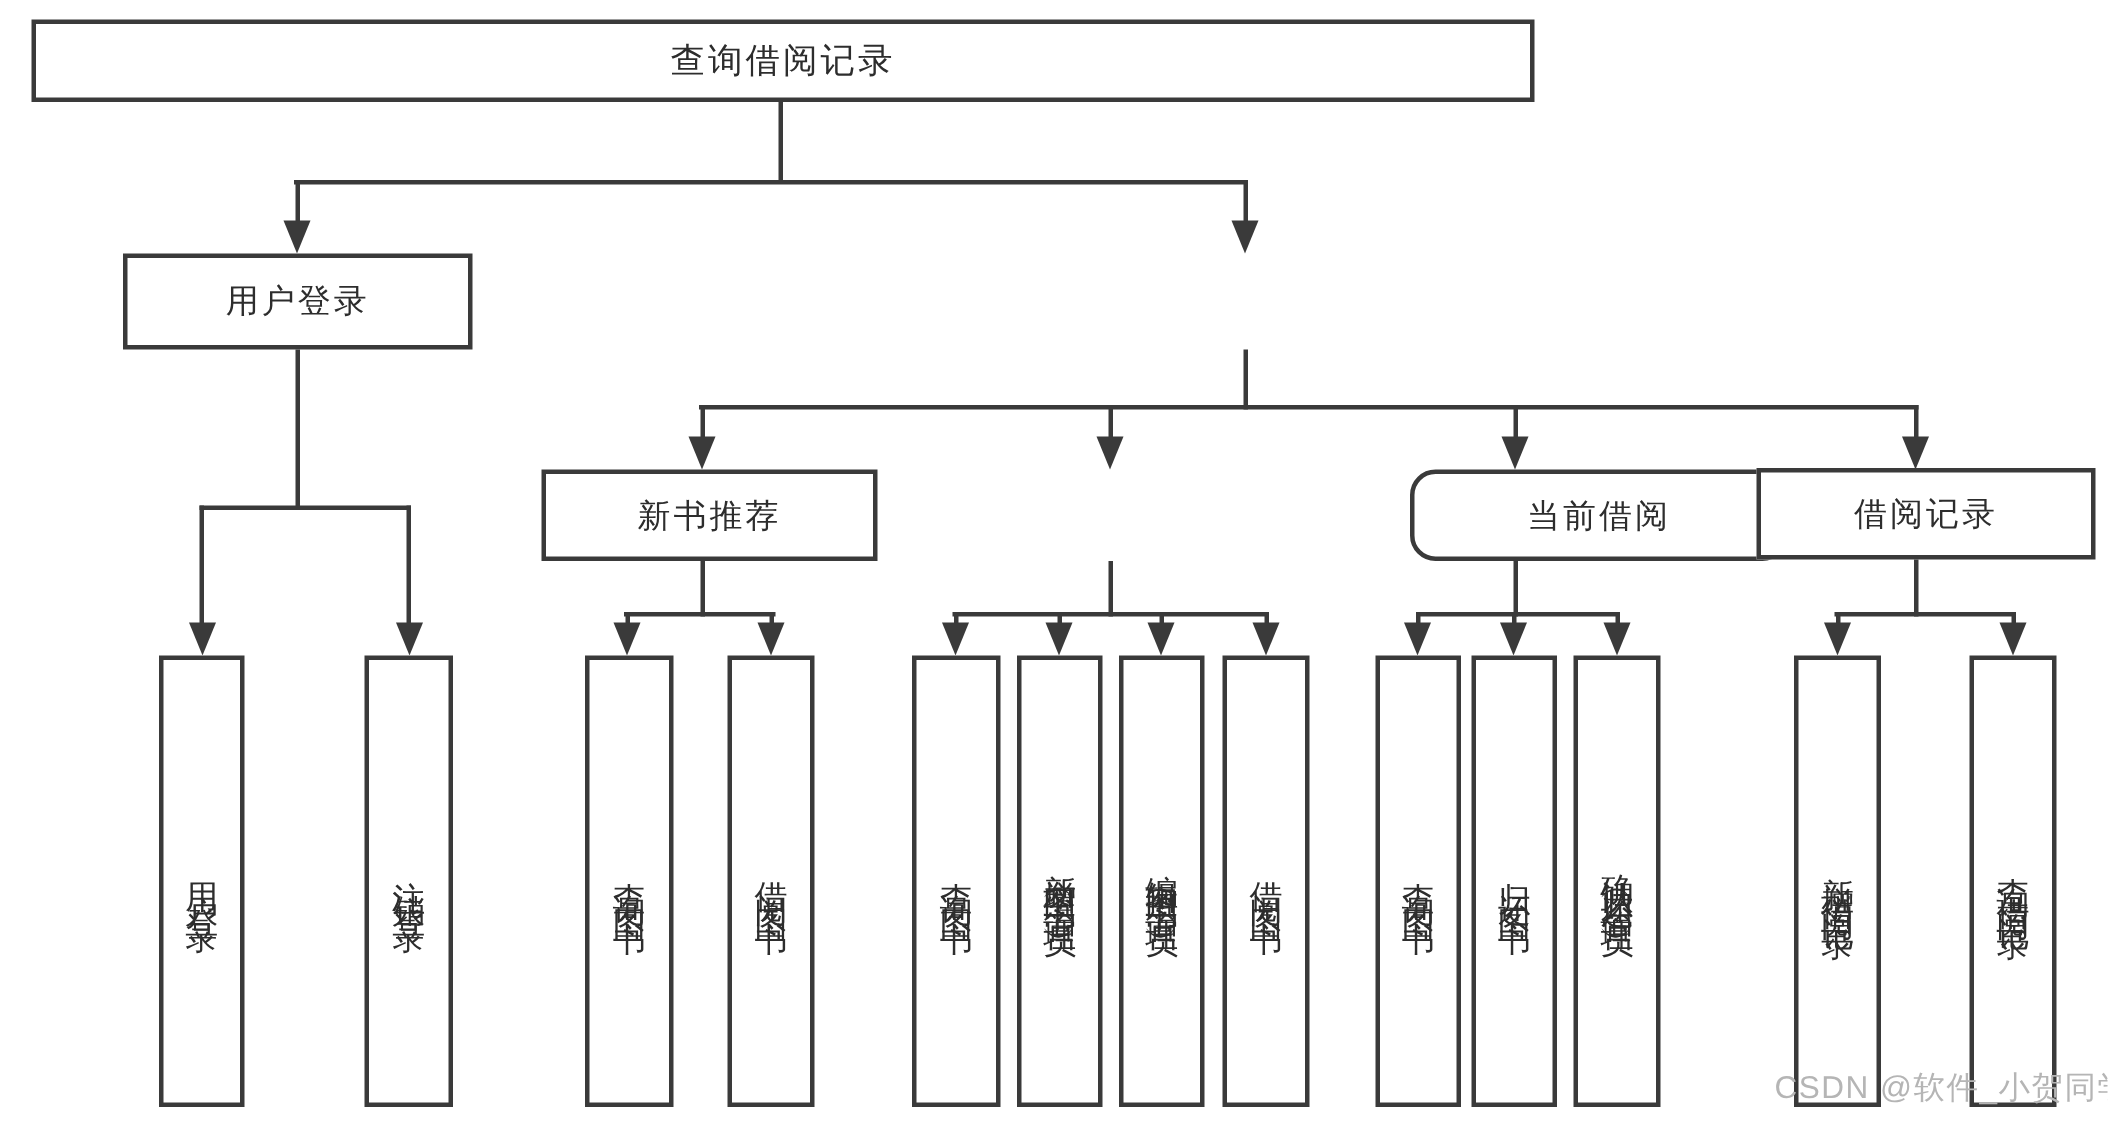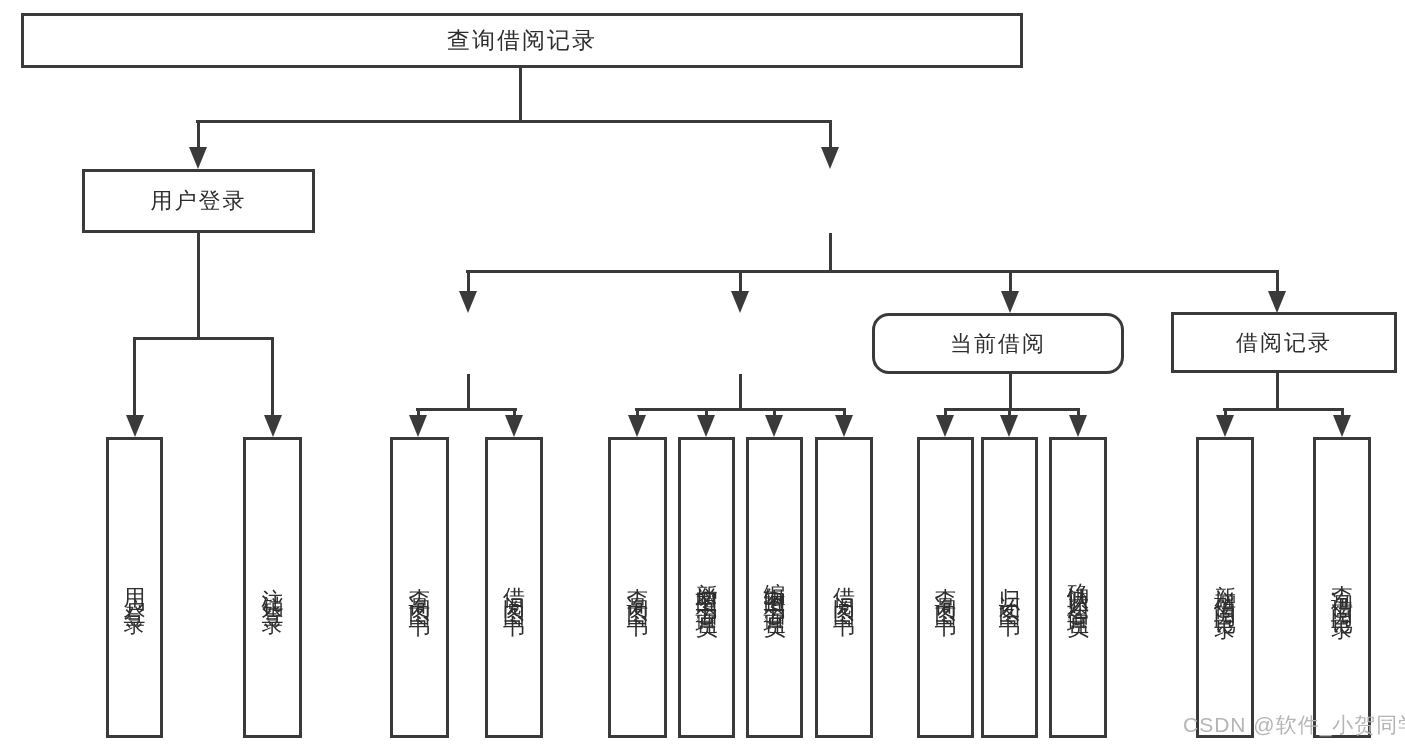--- a/index.html
+++ b/index.html
@@ -56,21 +56,22 @@
   <div class="line" style="left:466px; top:270px; width:813px; height:3px;"></div>
   <div class="line" style="left:467px; top:270px; width:3px; height:24px;"></div>
   <div class="arrow" style="left:459px; top:291px;"></div>
   <div class="line" style="left:739px; top:270px; width:3px; height:24px;"></div>
   <div class="arrow" style="left:731px; top:291px;"></div>
   <div class="line" style="left:1009px; top:270px; width:3px; height:24px;"></div>
   <div class="arrow" style="left:1001px; top:291px;"></div>
   <div class="line" style="left:1276px; top:270px; width:3px; height:24px;"></div>
   <div class="arrow" style="left:1268px; top:291px;"></div>
 
-  <div class="hbox" style="left:872px; top:313px; width:252px; height:61px;border-radius:17px;">当前借阅</div>
+  <div class="hbox" style="left:361px; top:313px; width:224px; height:61px;">新书推荐</div>
+  <div class="hbox" style="left:940px; top:313px; width:252px; height:61px;border-radius:17px;">当前借阅</div>
   <div class="hbox" style="left:1171px; top:312px; width:226px; height:61px;text-align:center;">借阅记录</div>
 
   <div class="line" style="left:467px; top:374px; width:3px; height:37px;"></div>
   <div class="line" style="left:416px; top:408px; width:101px; height:3px;"></div>
   <div class="line" style="left:417px; top:408px; width:3px; height:10px;"></div>
   <div class="arrow" style="left:409px; top:415px;"></div>
   <div class="line" style="left:513px; top:408px; width:3px; height:10px;"></div>
   <div class="arrow" style="left:505px; top:415px;"></div>
 
   <div class="line" style="left:739px; top:374px; width:3px; height:37px;"></div>

